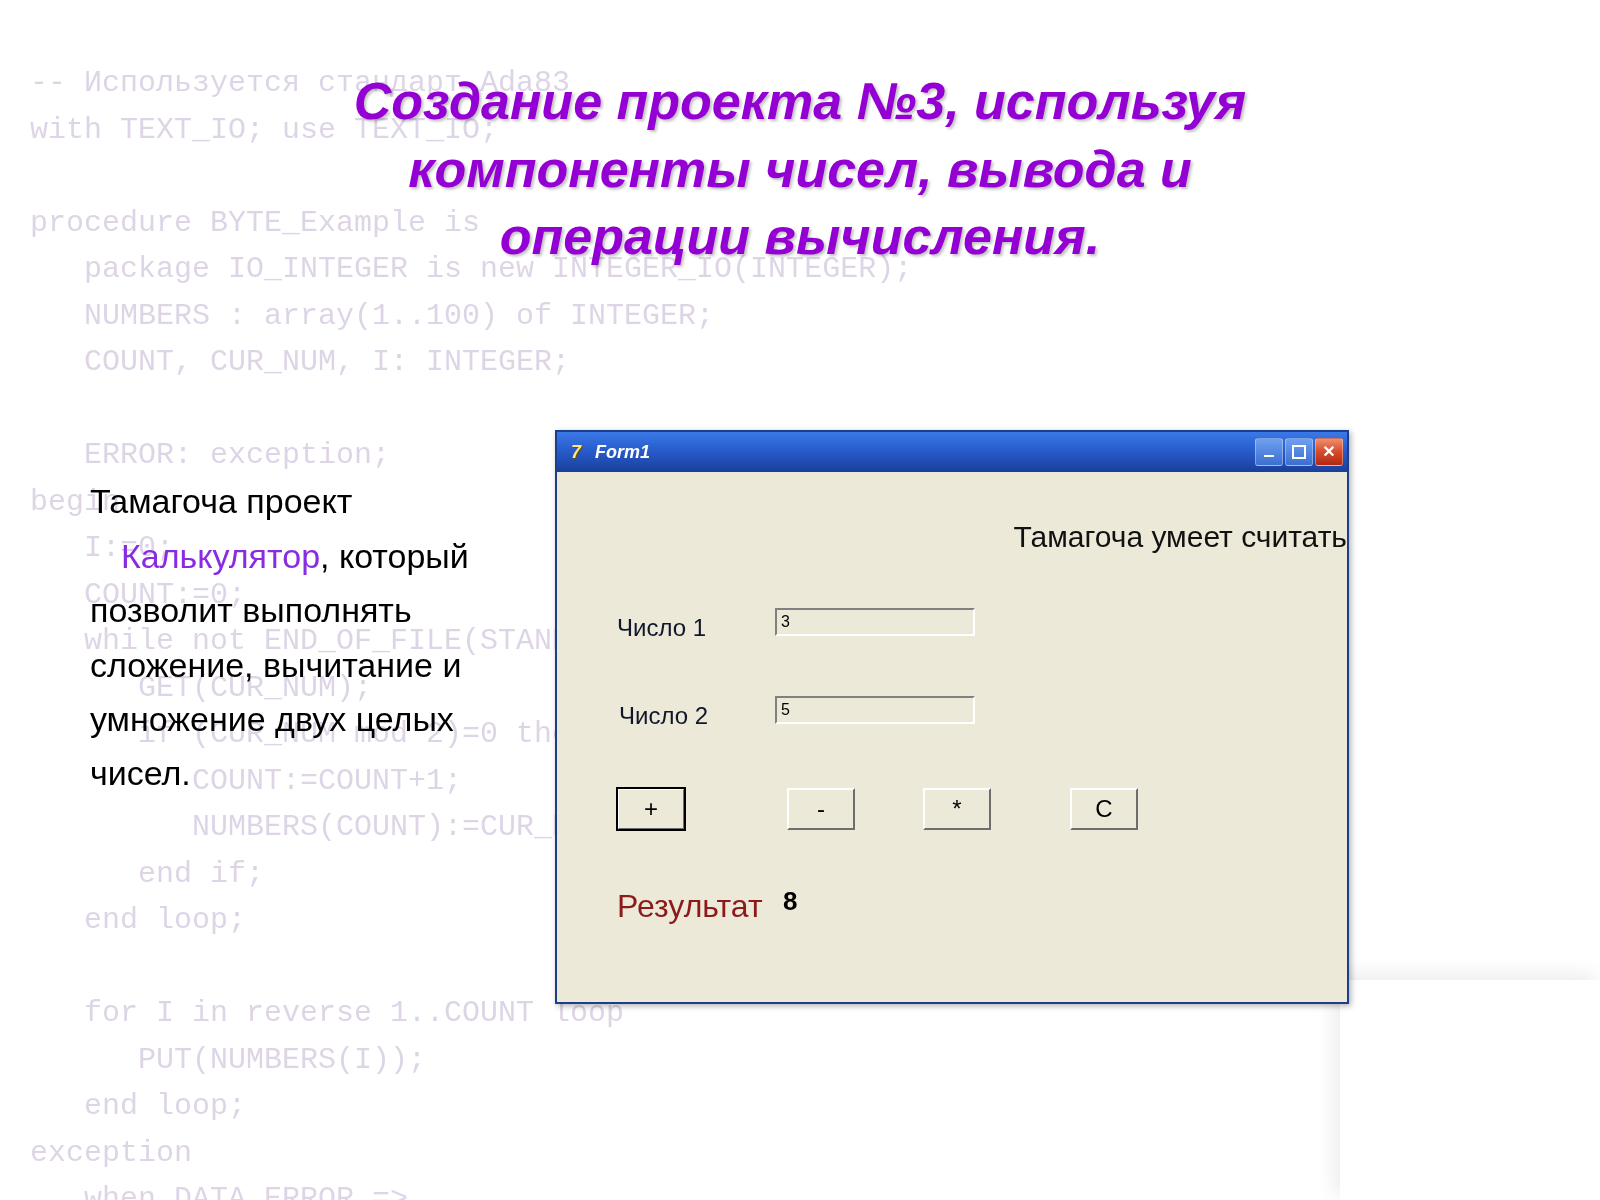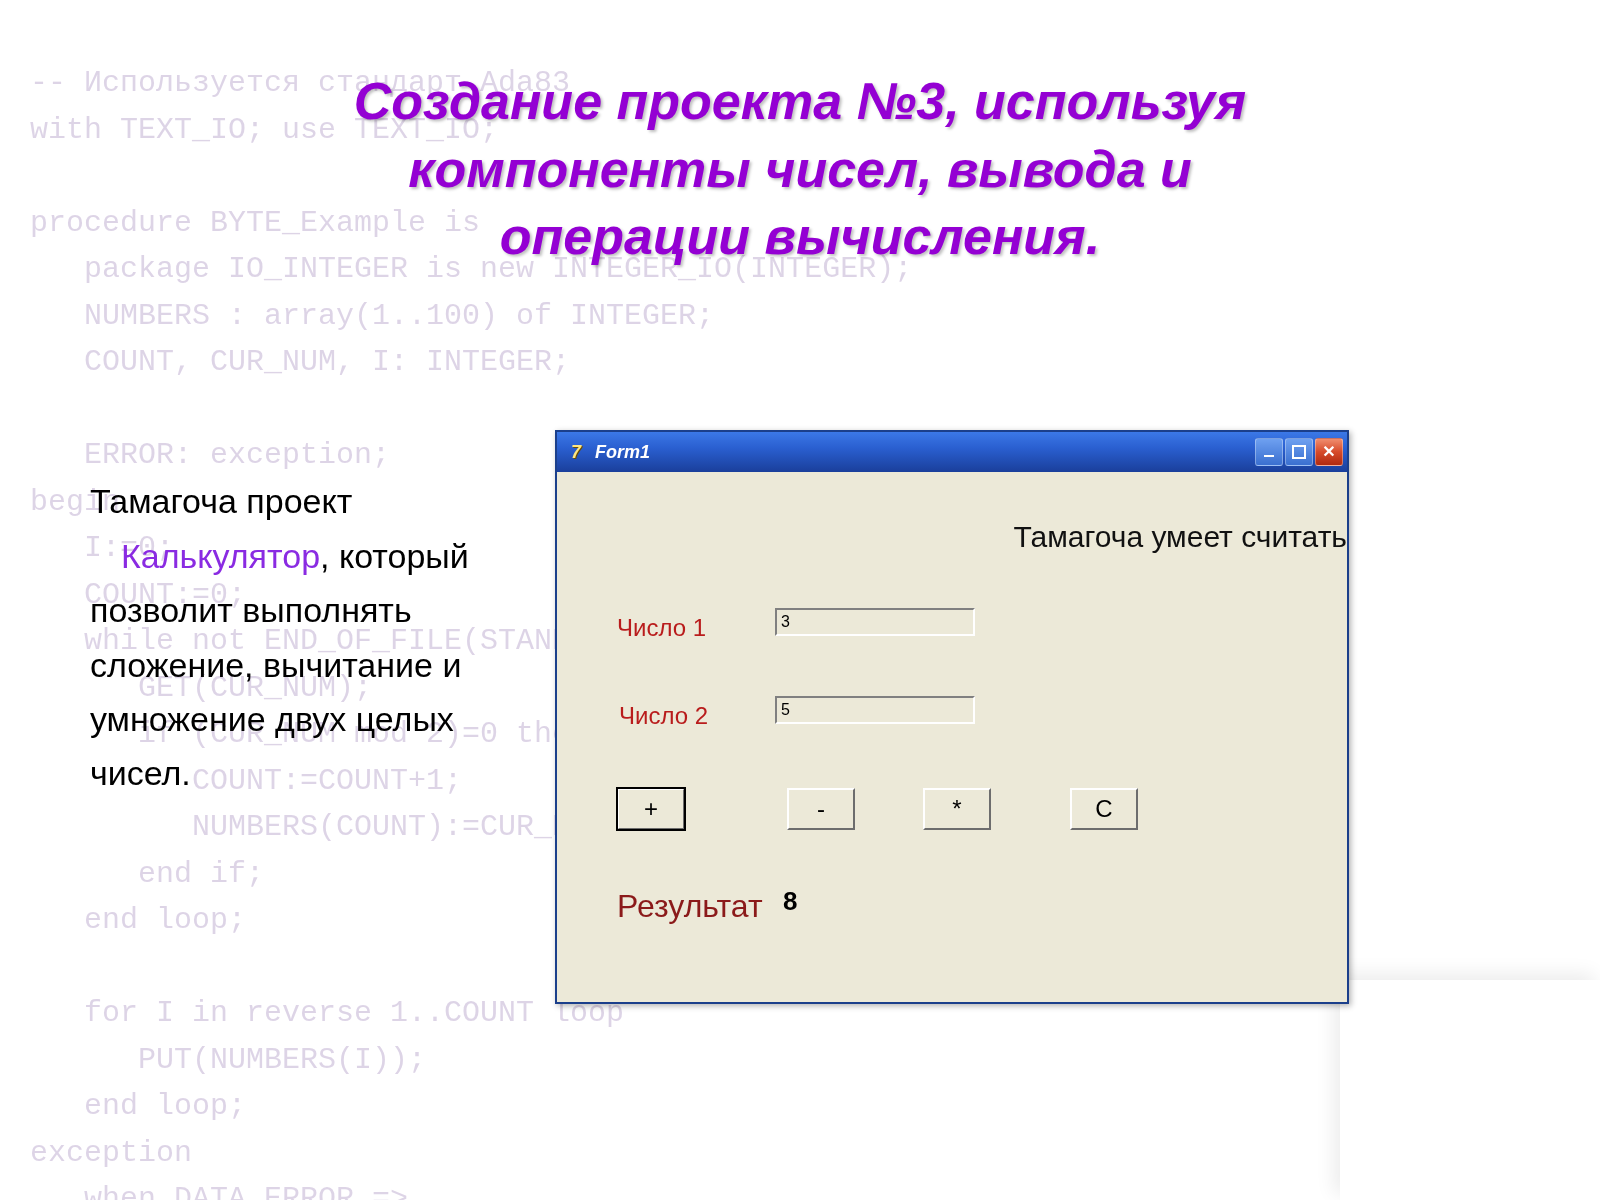--- a/index.html
+++ b/index.html
@@ -155,21 +155,21 @@
     left: 0;
     width: 100%;
     text-align: right;
     font-size: 30px;
     color: #111;
   }
 
   .lbl {
     position: absolute;
     font-size: 24px;
-    color: #b91c1c;
+    color: #0f172a;
   }
   .lbl-n1 { top: 142px; left: 60px; }
   .lbl-n2 { top: 230px; left: 62px; }
 
   .edit {
     position: absolute;
     width: 200px;
     height: 28px;
     background: #ece9d8;
     border-top: 2px solid #808080;

